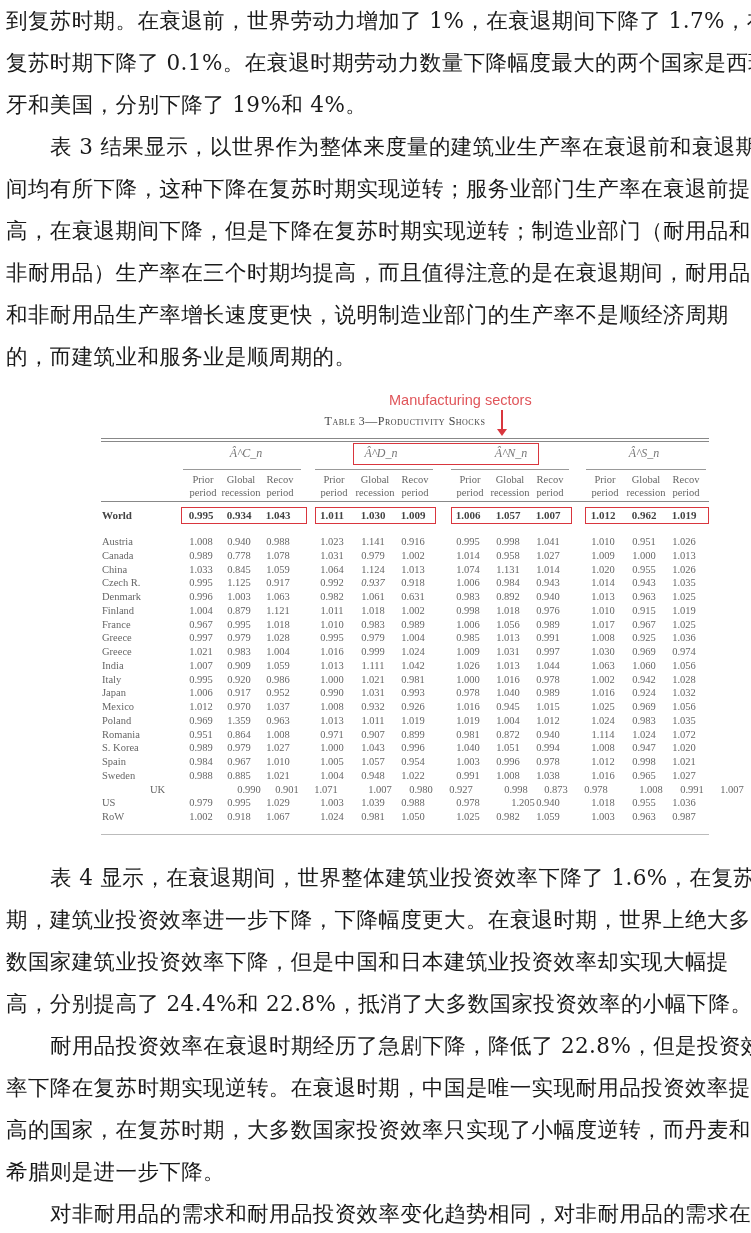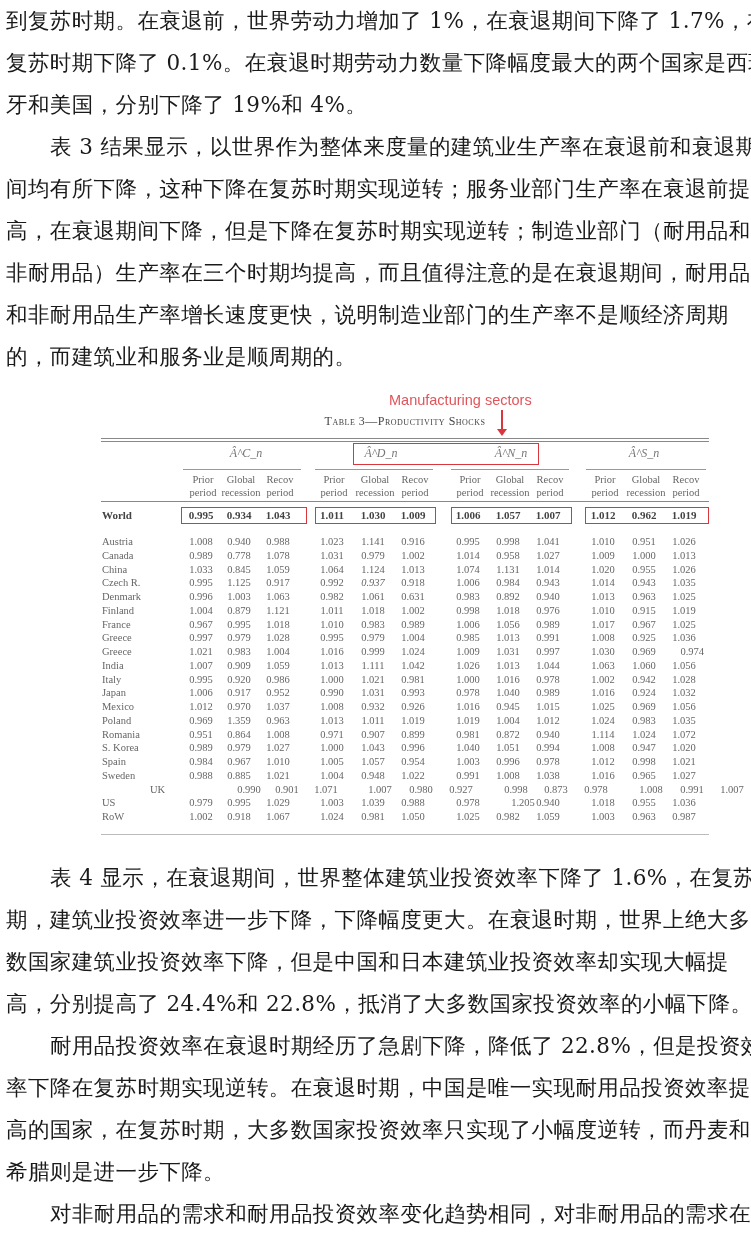--- a/index.html
+++ b/index.html
@@ -269,21 +269,21 @@
         <span class="v" style="left: 118px;">0.983</span>
         <span class="v" style="left: 157px;">1.004</span>
         <span class="v" style="left: 211px;">1.016</span>
         <span class="v" style="left: 252px;">0.999</span>
         <span class="v" style="left: 292px;">1.024</span>
         <span class="v" style="left: 347px;">1.009</span>
         <span class="v" style="left: 387px;">1.031</span>
         <span class="v" style="left: 427px;">0.997</span>
         <span class="v" style="left: 482px;">1.030</span>
         <span class="v" style="left: 523px;">0.969</span>
-        <span class="v" style="left: 563px; text-align: right;">0.974</span>
+        <span class="v" style="left: 563px;">0.974</span>
       </div>
       <div class="row" style="top: 271.75px;">
         <span class="cname">India</span>
         <span class="v" style="left: 80px;">1.007</span>
         <span class="v" style="left: 118px;">0.909</span>
         <span class="v" style="left: 157px;">1.059</span>
         <span class="v" style="left: 211px;">1.013</span>
         <span class="v" style="left: 252px;">1.111</span>
         <span class="v" style="left: 292px;">1.042</span>
         <span class="v" style="left: 347px;">1.026</span>

